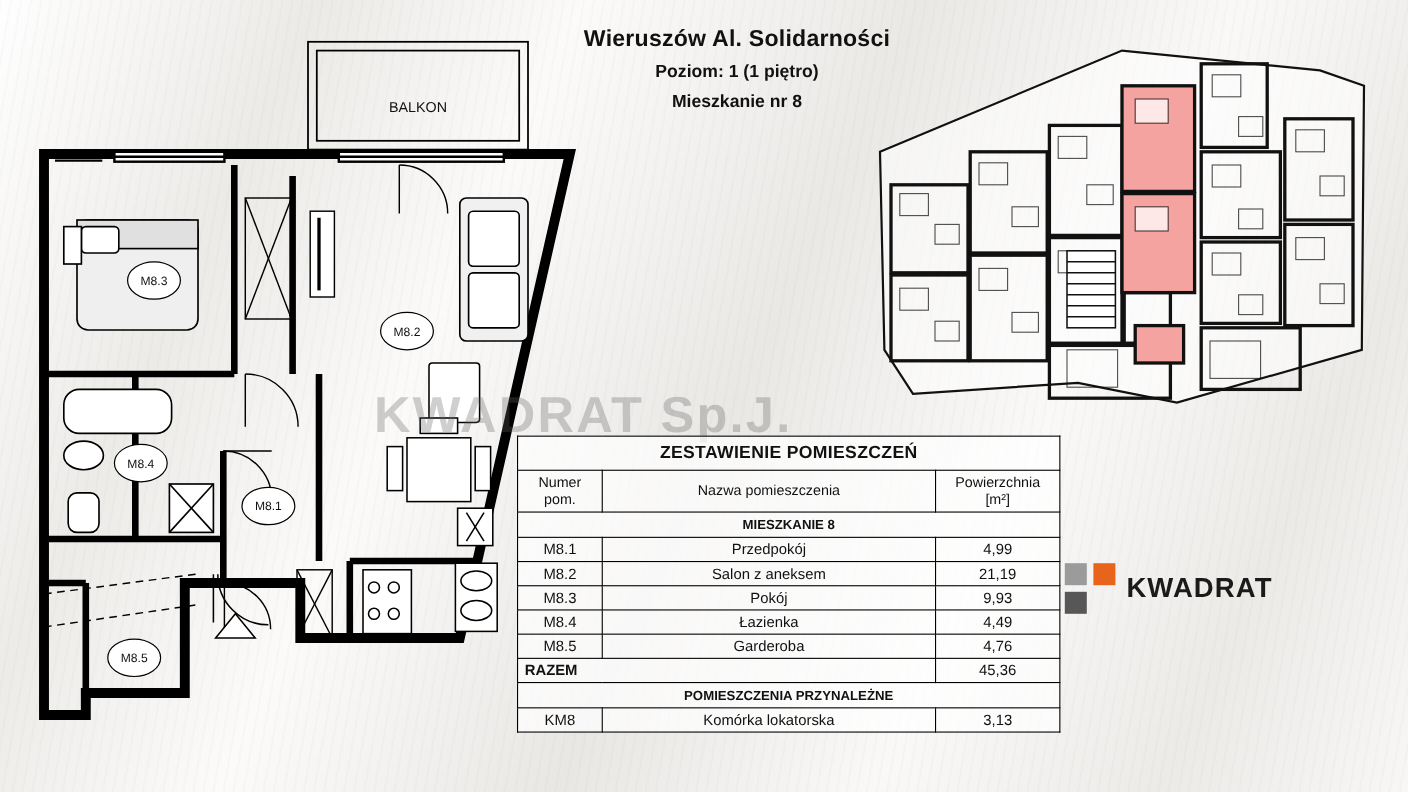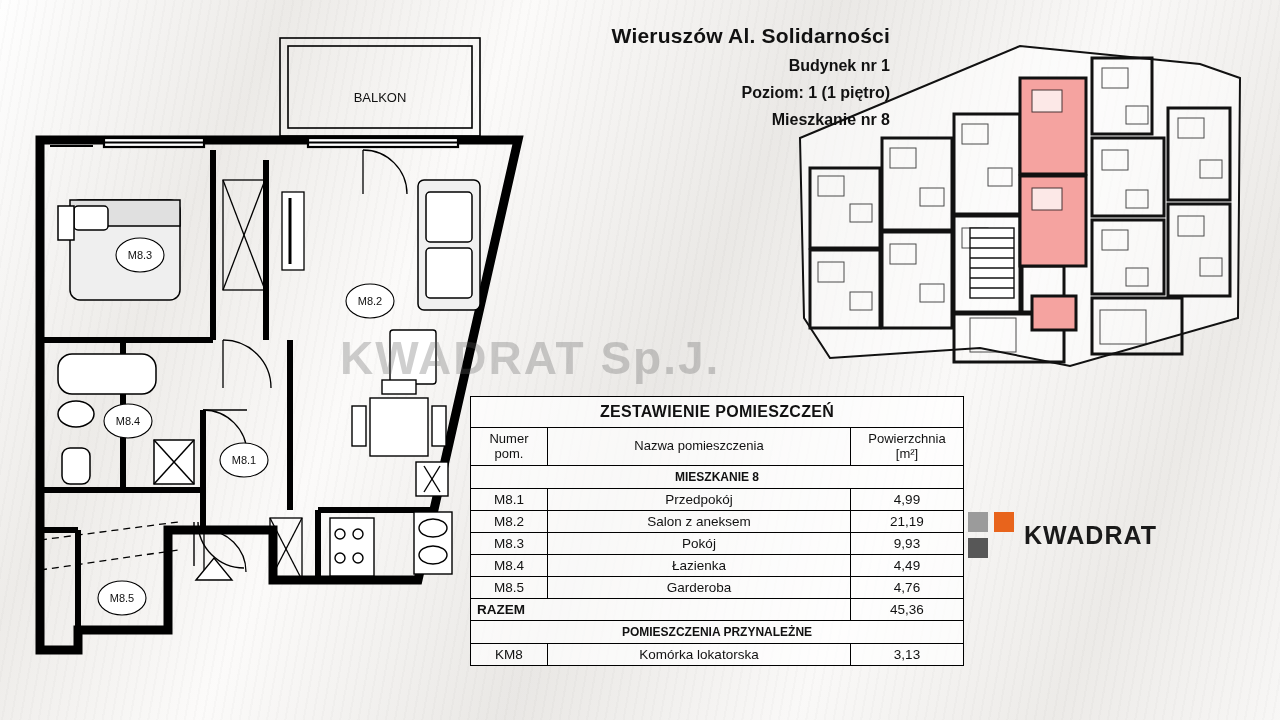--- a/index.html
+++ b/index.html
@@ -18,29 +18,29 @@
     pointer-events:none;
   }
   .bg-fabric:after{
     content:"";position:absolute;inset:0;
     background:
       repeating-linear-gradient(100deg, rgba(0,0,0,0.015) 0px, rgba(0,0,0,0.015) 2px, rgba(255,255,255,0.02) 2px, rgba(255,255,255,0.02) 9px);
   }
 
   
   .header{
-    position:absolute;left:450px;top:24px;width:440px;text-align:right;
+    position:absolute;left:450px;top:24px;width:440px;text-align:center;
     z-index:6;
   }
   .header .title{font-size:21px;font-weight:bold;letter-spacing:.2px;}
   .header .sub{font-size:16px;font-weight:bold;margin-top:9px;}
 
   
   .watermark{
-    position:absolute;left:340px;top:331px;
+    position:absolute;left:340px;top:350px;
     font-size:46px;font-weight:bold;color:rgba(95,95,95,0.30);
     letter-spacing:2px;white-space:nowrap;z-index:5;
     font-family:"Liberation Sans", sans-serif;
   }
 
   
   .plan{position:absolute;left:18px;top:10px;width:520px;height:700px;z-index:4;}
   .plan svg{display:block;}
   .rm-label{font-size:11px;font-family:"Liberation Sans", sans-serif;fill:#111;}
   .balkon-label{font-size:13px;font-family:"Liberation Sans", sans-serif;fill:#111;}
@@ -76,21 +76,20 @@
   .logo .g4{background:transparent;}
   .logo .word{font-size:25px;font-weight:bold;letter-spacing:1px;color:#1a1a1a;}
 </style>
 </head>
 <body>
 
 <div class="bg-fabric"></div>
 
 <div class="header">
   <div class="title">Wieruszów Al. Solidarności</div>
-  <div class="sub">Budynek nr 1</div>
   <div class="sub">Poziom: 1 (1 piętro)</div>
   <div class="sub">Mieszkanie nr 8</div>
 </div>
 
 <div class="watermark">KWADRAT Sp.J.</div>
 
 <div class="plan">
 <svg width="520" height="700" viewBox="0 0 520 700" xmlns="http://www.w3.org/2000/svg">
   <g fill="none" stroke="#000">
 

